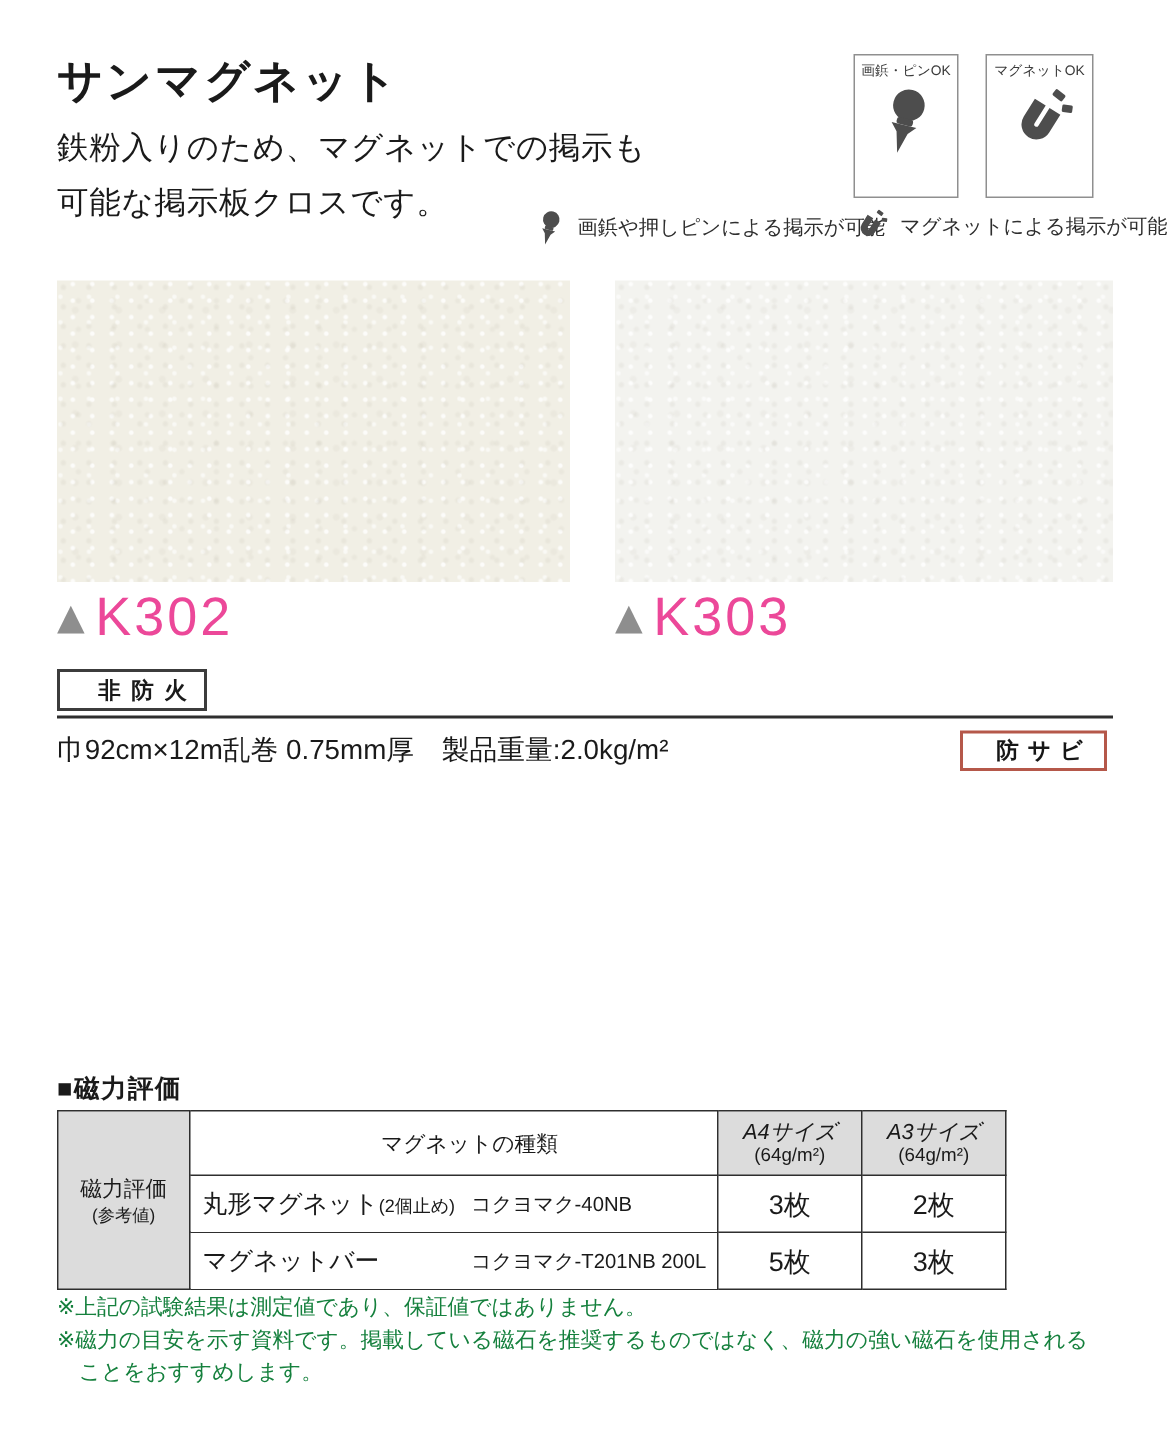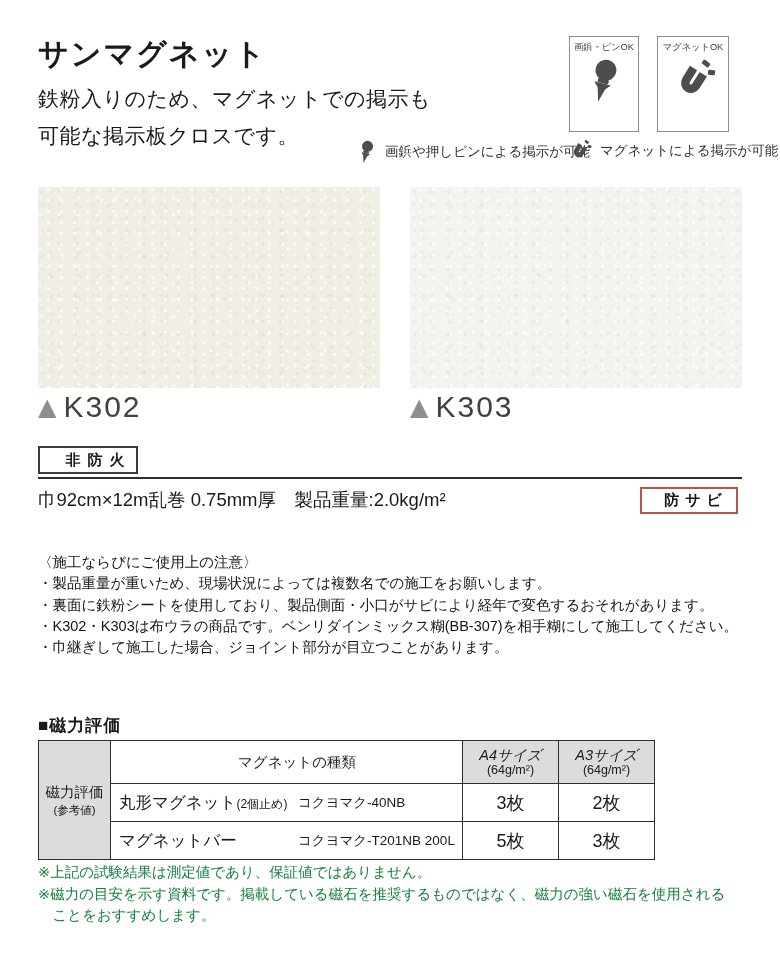--- a/index.html
+++ b/index.html
@@ -38,38 +38,38 @@
       radial-gradient(circle at 12% 64%, rgba(255,255,255,.6) 1px, transparent 2px);
     background-size:17px 13px, 23px 19px, 13px 11px, 29px 23px, 19px 17px;
   }
   .swatch-1 { left:38px; width:342px; }
   .swatch-2 { left:410px; width:332px; }
 
   .swatch-label { position:absolute; top:390px; display:flex; align-items:center; }
   .swatch-label-1 { left:38px; }
   .swatch-label-2 { left:410px; }
   .tri { color:#8e8e8e; font-size:24px; line-height:1; margin-right:7px; font-family:"DejaVu Sans",sans-serif; }
-  .code { font-size:30px; letter-spacing:2px; color:#404040; }
+  .code { font-size:36px; letter-spacing:2px; color:#ec4899; }
 
   
   .fire-box { position:absolute; left:38px; top:446px; width:100px; height:28px; border:2px solid #3c3c3c;
     display:flex; align-items:center; justify-content:center; font-size:15px; font-weight:bold; letter-spacing:7px; padding-left:21px; }
   .rule { position:absolute; left:38px; top:477px; width:704px; border-top:2px solid #2e2e2e; }
   .spec-text { position:absolute; left:38px; top:487px; font-size:18.5px; letter-spacing:0px; }
   .rust-box { position:absolute; left:640px; top:487px; width:98px; height:27px; border:2px solid #b5584a;
     display:flex; align-items:center; justify-content:center; font-size:15px; font-weight:bold; letter-spacing:6px; padding-left:14px; color:#161616; }
 
   
   .notes { position:absolute; left:38px; top:552px; font-size:14.5px; line-height:21.3px; color:#161616; }
 
   
   .section-title { position:absolute; left:38px; top:714px; font-size:17px; font-weight:bold; letter-spacing:1px; }
   table.mag { position:absolute; left:38px; top:740px; border-collapse:collapse; table-layout:fixed; }
   table.mag td, table.mag th { border:1.5px solid #2e2e2e; font-weight:normal; }
-  .cell-corner { width:72px; background:#dcdcdc; text-align:center; vertical-align:middle; }
+  .cell-corner { width:88px; background:#dcdcdc; text-align:center; vertical-align:middle; }
   .corner-main { display:block; font-size:14.5px; }
   .corner-sub { display:block; font-size:11.5px; margin-top:1px; }
   .cell-type-h { width:352px; height:43px; text-align:center; vertical-align:middle; font-size:14.5px; background:#fff;padding-left:21px; }
   .cell-size-h { width:96px; background:#dcdcdc; text-align:center; vertical-align:middle; }
   .size-h-main { display:block; font-size:14.5px; line-height:16px;font-style:italic; }
   .size-h-sub { display:block; font-size:12.5px; line-height:14px; }
   .cell-name { height:38px; position:relative; vertical-align:middle; padding-left:8px; background:#fff; white-space:nowrap; }
   .name-main { font-size:16.5px; }
   .name-note { font-size:12px; }
   .name-product { position:absolute; left:187px; top:50%; transform:translateY(-50%); font-size:13.5px; }
@@ -153,27 +153,20 @@
   <div class="swatch-label swatch-label-2">
     <span class="tri">▲</span>
     <span class="code">K303</span>
   </div>
 
   <div class="fire-box">非防火</div>
   <div class="rule"></div>
   <div class="spec-text">巾92cm×12m乱巻 0.75mm厚　製品重量:2.0kg/m²</div>
   <div class="rust-box" style="border-color: rgb(181, 88, 74);">防サビ</div>
 
-  <div class="notes">
-    <div>〈施工ならびにご使用上の注意〉</div>
-    <div>・製品重量が重いため、現場状況によっては複数名での施工をお願いします。</div>
-    <div>・裏面に鉄粉シートを使用しており、製品側面・小口がサビにより経年で変色するおそれがあります。</div>
-    <div>・K302・K303は布ウラの商品です。ベンリダインミックス糊(BB-307)を相手糊にして施工してください。</div>
-    <div>・巾継ぎして施工した場合、ジョイント部分が目立つことがあります。</div>
-  </div>
 
   <div class="section-title">■磁力評価</div>
   <table class="mag">
     <tbody>
       <tr>
         <td class="cell-corner" rowspan="3">
           <span class="corner-main">磁力評価</span>
           <span class="corner-sub">(参考値)</span>
         </td>
         <th class="cell-type-h">マグネットの種類</th>

